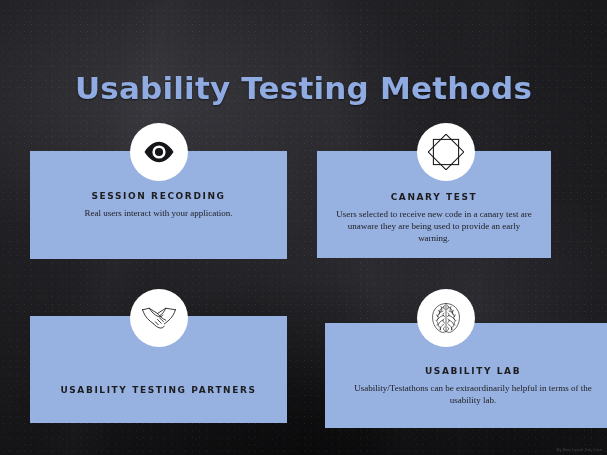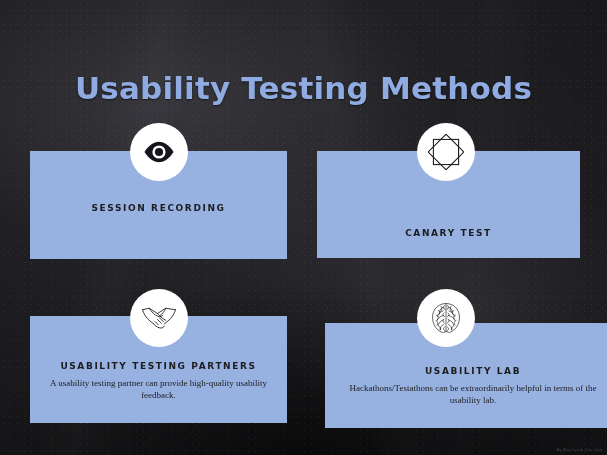--- a/index.html
+++ b/index.html
@@ -96,21 +96,21 @@
     height: 58px;
     border-radius: 50%;
     background: #ffffff;
     display: flex;
     align-items: center;
     justify-content: center;
   }
   .icon-badge svg { display: block; }
 
   #card1 { left: 30px;  top: 151px; width: 257px; height: 108px; }
-  #card2 { left: 317px; top: 151px; width: 263px; height: 107px; }
+  #card2 { left: 317px; top: 151px; width: 234px; height: 107px; }
   #card3 { left: 30px;  top: 316px; width: 257px; height: 107px; }
   #card4 { left: 317px; top: 323px; width: 296px; height: 105px; margin-left: 8px; }
 
   #badge1 { left: 130px; top: 123px; }
   #badge2 { left: 417px; top: 123px; }
   #badge3 { left: 130px; top: 289px; }
   #badge4 { left: 417px; top: 289px; }
 
   #c1-inner { bottom: 32px; }
   #c2-inner { bottom: 6px; }
@@ -134,48 +134,49 @@
 <div id="poster">
 
   <div id="grain"></div>
   <div id="streaks"></div>
 
   <div id="title">Usability Testing Methods</div>
 
   <div class="card" id="card1">
     <div class="card-inner" id="c1-inner">
       <div class="card-heading">SESSION RECORDING</div>
+      <div class="card-body">Real users interact with your application.</div>
     </div>
   </div>
   <div class="icon-badge" id="badge1">
     <svg width="34" height="34" viewBox="0 0 34 34" aria-hidden="true">
       <path d="M2.5 17 C7 9.5, 13 6.8, 17 6.8 C21 6.8, 27 9.5, 31.5 17 C27 24.5, 21 27.2, 17 27.2 C13 27.2, 7 24.5, 2.5 17 Z" fill="#15151a"></path>
       <circle cx="17" cy="17" r="6.6" fill="#ffffff"></circle>
       <circle cx="17" cy="17" r="4.1" fill="#15151a"></circle>
     </svg>
   </div>
 
   <div class="card" id="card2">
     <div class="card-inner" id="c2-inner">
       <div class="card-heading">CANARY TEST</div>
+      <div class="card-body">Users selected to receive new code in a canary test are unaware they are being used to provide an early warning.</div>
     </div>
   </div>
   <div class="icon-badge" id="badge2">
     <svg width="36" height="36" viewBox="0 0 36 36" aria-hidden="true">
       <g fill="none" stroke="#15151a" stroke-width="1.05" stroke-linejoin="miter">
         <rect x="5.4" y="5.4" width="25.2" height="25.2"></rect>
         <rect x="5.4" y="5.4" width="25.2" height="25.2" transform="rotate(45 18 18)"></rect>
       </g>
     </svg>
   </div>
 
   <div class="card" id="card3">
     <div class="card-inner" id="c3-inner">
       <div class="card-heading">USABILITY TESTING PARTNERS</div>
-      <div class="card-body">A usability testing partner can provide high-quality usability feedback.</div>
     </div>
   </div>
   <div class="icon-badge" id="badge3">
     <svg width="36" height="30" viewBox="0 0 48 38" aria-hidden="true">
       <g fill="none" stroke="#15151a" stroke-width="1.1" stroke-linecap="round" stroke-linejoin="round">
         <path d="M2 8 L11 6 L22 13 L33 6 L46 8"></path>
         <path d="M2 8 C4 14, 7 19, 12 23 L17 27"></path>
         <path d="M46 8 C44 14, 41 19, 36 23 L31 27"></path>
         <path d="M11 6 C14 11, 18 15, 23 17 C26 18, 28 17, 29 15"></path>
         <path d="M22 13 C25 17, 29 20, 33 22"></path>
@@ -184,21 +185,21 @@
         <path d="M22 21 L27 26"></path>
         <path d="M25 19 L30 24"></path>
         <path d="M33 6 C31 11, 28 14, 25 16"></path>
       </g>
     </svg>
   </div>
 
   <div class="card" id="card4">
     <div class="card-inner" id="c4-inner">
       <div class="card-heading">USABILITY LAB</div>
-      <div class="card-body">Hackathons/Testathons can be extraordinarily helpful in terms of the usability lab.</div>
+      <div class="card-body">Usability/Testathons can be extraordinarily helpful in terms of the usability lab.</div>
     </div>
   </div>
   <div class="icon-badge" id="badge4">
     <svg width="32" height="34" viewBox="0 0 32 34" aria-hidden="true">
       <g fill="none" stroke="#15151a" stroke-width="0.65" stroke-linecap="round" stroke-linejoin="round">
         <path d="M16 2.5 C11.5 2.5, 7.5 4.5, 5 8 C2.5 11.5, 2 16, 3 20.5 C4 25, 7 29, 11 31 C13 32, 14.5 31, 16 30.5"></path>
         <path d="M16 2.5 C20.5 2.5, 24.5 4.5, 27 8 C29.5 11.5, 30 16, 29 20.5 C28 25, 25 29, 21 31 C19 32, 17.5 31, 16 30.5"></path>
         <path d="M16 3 L16 30.5"></path>
         <path d="M13.5 6 C11 7, 9.5 9, 9.5 11 M13 10 C10 11, 8 13, 7.5 15.5 M13.5 14.5 C10.5 15, 8 17, 7 19.5 M13 19 C10.5 20, 8.5 22, 8 24.5 M13.5 23.5 C11.5 24.5, 10 26.5, 10 28.5"></path>
         <path d="M18.5 6 C21 7, 22.5 9, 22.5 11 M19 10 C22 11, 24 13, 24.5 15.5 M18.5 14.5 C21.5 15, 24 17, 25 19.5 M19 19 C21.5 20, 23.5 22, 24 24.5 M18.5 23.5 C20.5 24.5, 22 26.5, 22 28.5"></path>

